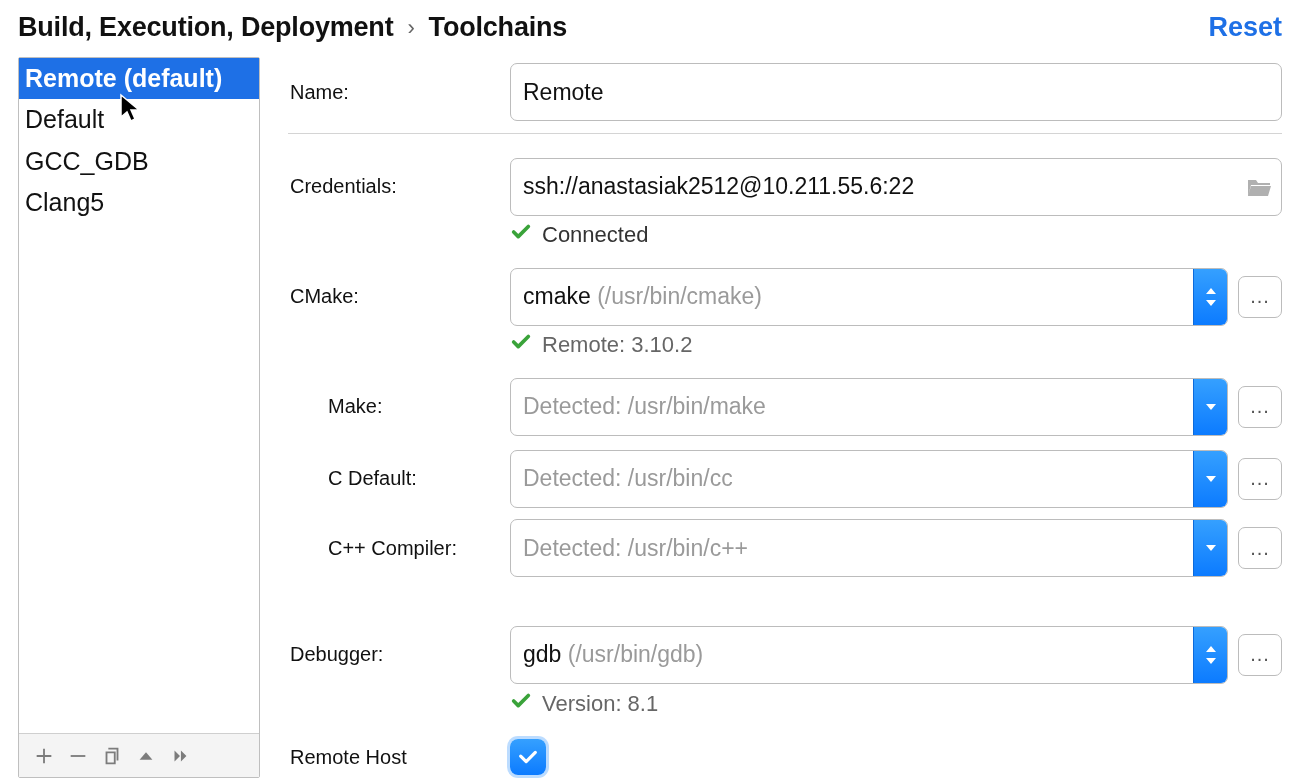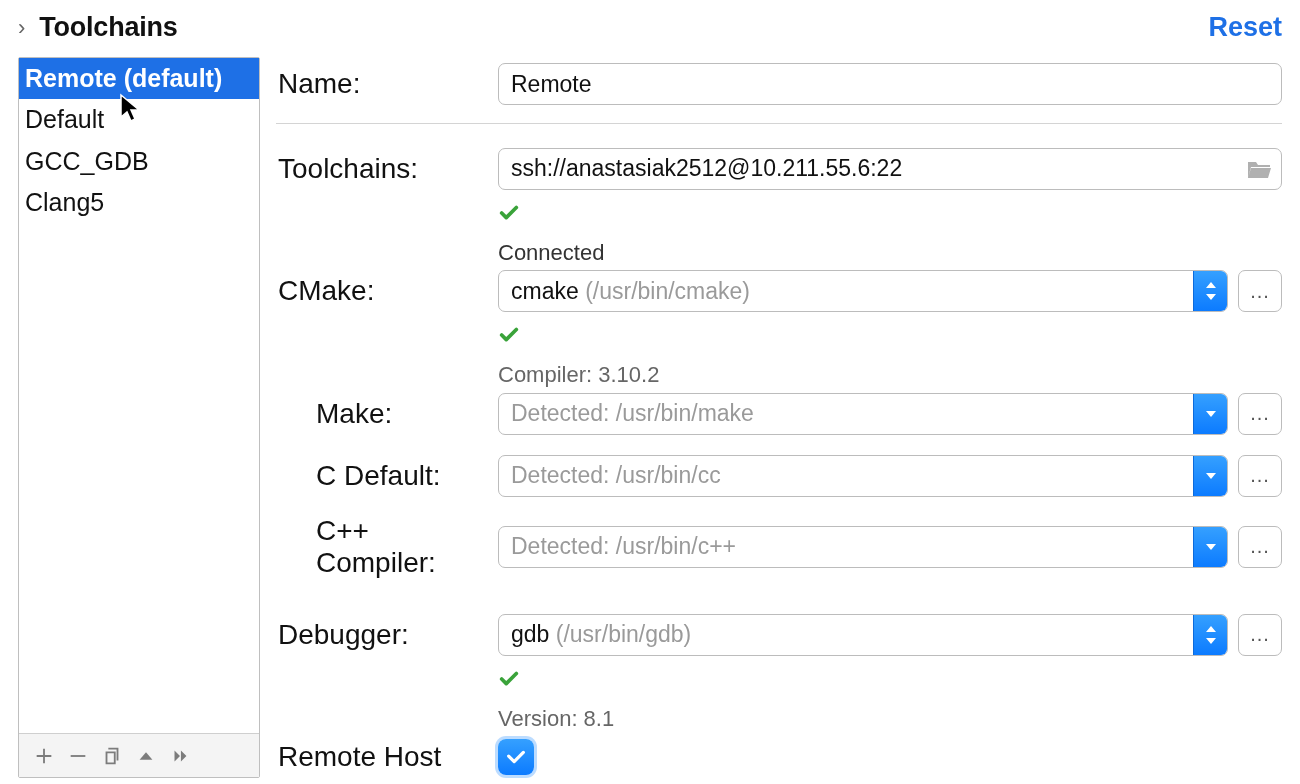--- a/index.html
+++ b/index.html
@@ -6,48 +6,48 @@
   html, body { width: 1300px; height: 784px; font-family: -apple-system, "Helvetica Neue", Arial, sans-serif; font-size: 22px; color: #111; background: #fff; }
   .root { display: flex; flex-direction: column; height: 100%; padding: 6px 18px 6px 18px; }
 
   
   .crumb-row { display: flex; align-items: center; justify-content: space-between; padding: 6px 0 14px 0; }
   .crumbs { display: flex; align-items: center; gap: 14px; font-weight: 700; font-size: 27px; letter-spacing: -0.2px; }
   .crumb-sep { color: #666; font-weight: 400; font-size: 22px; }
   .reset  { color: #1e70e6; font-weight: 700; font-size: 27px; cursor: pointer; }
 
   
-  .main { flex: 1; display: flex; gap: 16px; min-height: 0; }
+  .main { flex: 1; display: flex; gap: 28px; min-height: 0; }
 
   
   .sidebar { width: 242px; display: flex; flex-direction: column; border: 1px solid #bfbfbf; border-radius: 2px; background: #fff; }
   .sb-list { flex: 1; overflow: auto; }
   .sb-item { padding: 2px 6px 3px 6px; font-size: 25px; font-weight: 700; line-height: 1.45; cursor: pointer; white-space: nowrap; }
   .sb-item.sel { background: #1e70e6; color: #fff; }
   .sb-item:not(.sel) { font-weight: 400; }
   .sb-tools { height: 44px; border-top: 1px solid #cfcfcf; background: #f4f4f4; display: flex; align-items: center; gap: 4px; padding: 0 10px; }
   .tool-btn { width: 30px; height: 30px; display: flex; align-items: center; justify-content: center; cursor: pointer; color: #7c7c7c; }
   .tool-btn svg, .tool-btn .glyph { width: 22px; height: 22px; }
 
   
   .form { flex: 1; display: flex; flex-direction: column; gap: 6px; padding-top: 6px; }
   .row { display: grid; grid-template-columns: 210px 1fr; align-items: center; column-gap: 12px; min-height: 42px; }
-  .row .label { font-size: 28px; padding-left: 2px; }
+  .row .label { font-size: 20px; padding-left: 2px; }
   .row.indent .label { padding-left: 40px; }
   .sep { height: 1px; background: #d4d4d4; margin: 12px 0 18px 0; }
-  .status { grid-column: 2; display: flex; gap: 10px; color: #666; font-size: 22px; margin: 6px 0 18px 0; flex-direction: column; }
+  .status { grid-column: 2; display: flex; align-items: center; gap: 10px; color: #666; font-size: 22px; margin: 6px 0 18px 0; }
   .status.dark { color: #333; }
   .status .txt { color: inherit; }
   .check { color: #3aa33a; }
   .spacer-lg { height: 48px; }
 
   
   .ctrl-wrap { display: flex; align-items: center; gap: 10px; }
   .textfield, .select, .readonly {
-    flex: 1; height: 42px; border: 1px solid #bcbcbc; border-radius: 7px; background: #fff;
+    flex: 1; height: 58px; border: 1px solid #bcbcbc; border-radius: 7px; background: #fff;
     display: flex; align-items: center; padding: 0 12px; font-size: 23px; color: #111;
   }
   .readonly { background: #fff; color: #111; }
   .select { padding-right: 0; overflow: hidden; }
   .select .text { flex: 1; white-space: nowrap; overflow: hidden; text-overflow: ellipsis; }
   .select .hint { color: #9a9a9a; }
   .select .cap { width: 34px; align-self: stretch; display: flex; align-items: center; justify-content: center; }
   .select .cap.blue { background: linear-gradient(#35a0ff, #0c7bff); border-left: 1px solid #0c6bdc; }
   .select .cap svg { color: #fff; }
   .more-btn, .folder-btn {
@@ -70,20 +70,21 @@
     position: absolute; left: 119px; top: 93px; width: 24px; height: 32px; pointer-events: none;
   }
 </style>
 </head>
 <body>
 
 <div class="root">
 
   <div class="crumb-row">
     <div class="crumbs">
+      <span>Build, Execution, Deployment</span>
       <span class="crumb-sep">›</span>
       <span>Toolchains</span>
     </div>
     <div class="reset">Reset</div>
   </div>
 
   <div class="main">
 
     <div class="sidebar">
       <div class="sb-list">
@@ -128,21 +129,21 @@
         <div class="ctrl-wrap">
           <div class="textfield">
             <span>Remote</span>
           </div>
         </div>
       </div>
 
       <div class="sep"></div>
 
       <div class="row">
-        <div class="label">Toolchains:</div>
+        <div class="label">Credentials:</div>
         <div class="ctrl-wrap">
           <div class="readonly" style="padding-right:0">
             <span style="flex:1">ssh://anastasiak2512@10.211.55.6:22</span>
             <span class="folder-inline">
               <svg width="26" height="22" viewBox="0 0 26 22">
                   <path d="M2 4h8l2 3h12v2H5l-3 11V4zm3 6h20l-3 10H2l3-10z" fill="currentColor"></path>
                 </svg>
             </span>
           </div>
         </div>
@@ -177,21 +178,21 @@
         </div>
       </div>
       <div class="row" style="min-height:0">
         <div></div>
         <div class="status">
           <span class="check">
             <svg width="22" height="22" viewBox="0 0 24 24">
                 <path d="M20 6L9 17l-5-5" fill="none" stroke="currentColor" stroke-width="4" stroke-linecap="round" stroke-linejoin="round"></path>
               </svg>
           </span>
-          <span class="txt">Compiler: 3.10.2</span>
+          <span class="txt">Remote: 3.10.2</span>
         </div>
       </div>
 
       <div class="row indent">
         <div class="label">Make:</div>
         <div class="ctrl-wrap">
           <div class="select">
             <div class="text"><span class="hint">Detected: /usr/bin/make</span></div>
             <div class="cap blue">
               <svg width="14" height="22" viewBox="0 0 14 22">

